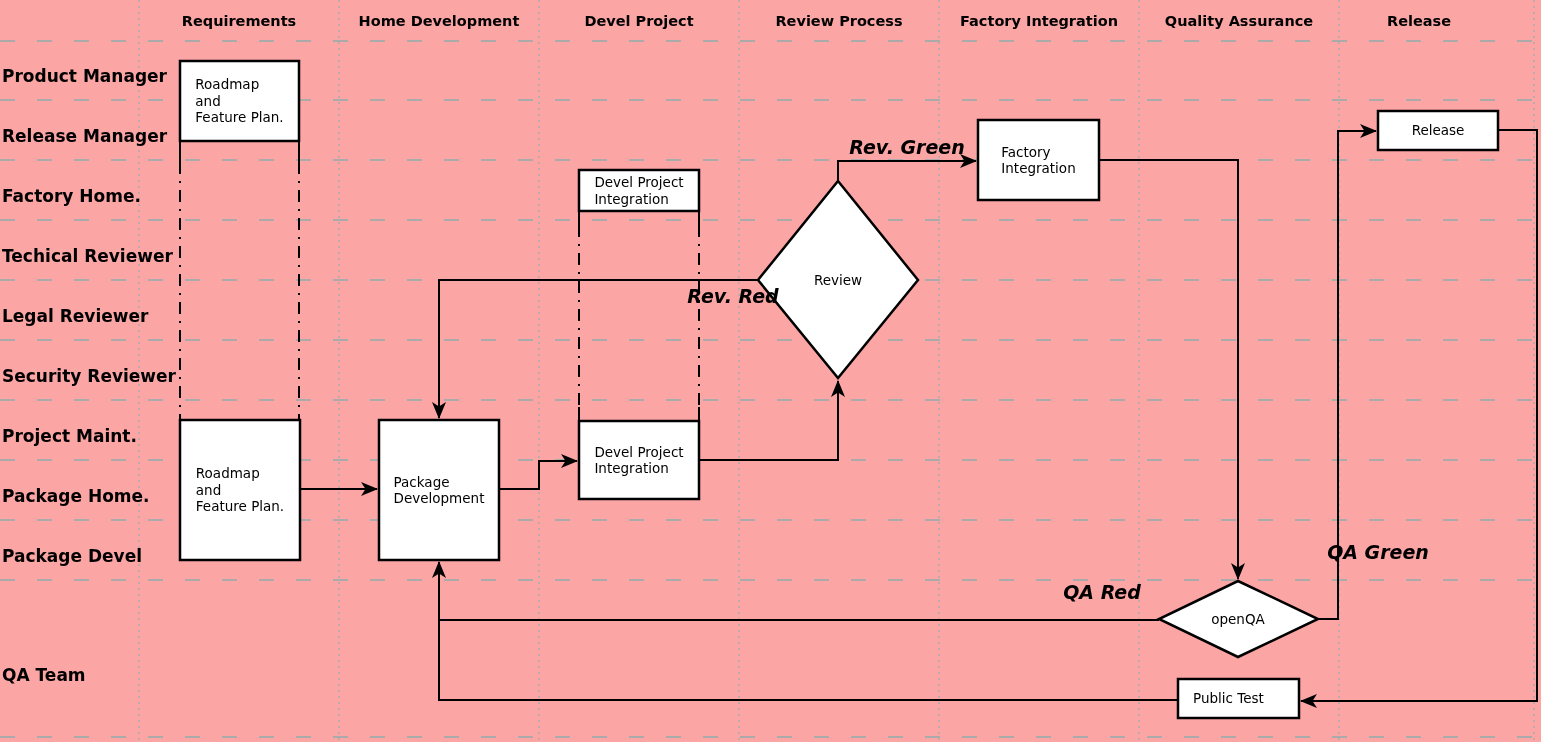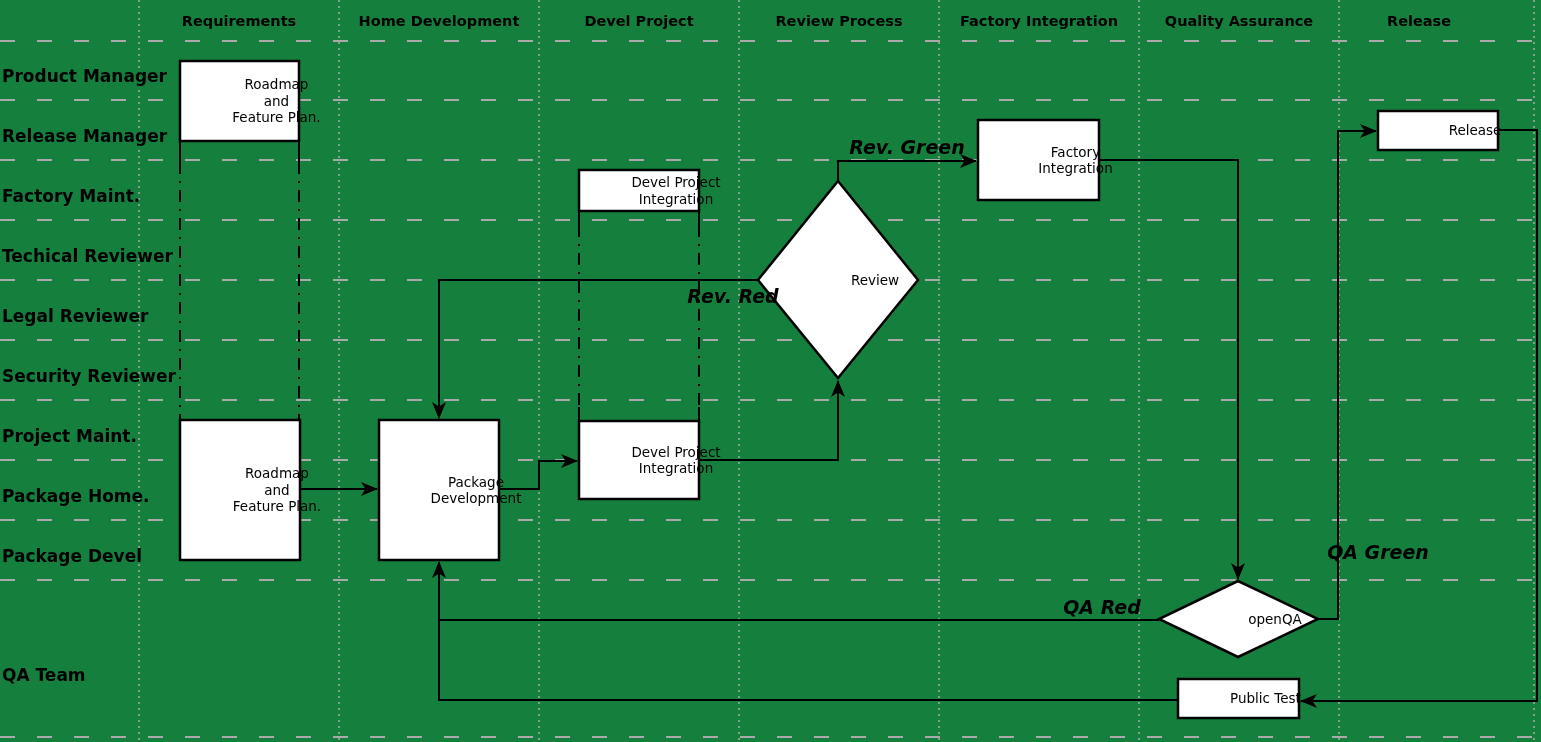--- a/index.html
+++ b/index.html
@@ -1,31 +1,31 @@
 <!DOCTYPE html>
 <html><head>
 <meta charset="utf-8">
 <style>
   html,body{margin:0;padding:0;background:#fff;}
   .stage{
-    position:relative;width:1541px;height:742px;background:#15803d;
+    position:relative;width:1541px;height:742px;background:#fca5a5;
     font-family:"DejaVu Sans",sans-serif;color:#000;overflow:hidden;
   }
   .stage svg{position:absolute;left:0;top:0;}
   .col-header{
     position:absolute;transform:translate(-50%,-50%);
     font-weight:bold;font-size:14.5px;white-space:nowrap;
   }
   .row-label{
     position:absolute;left:2px;font-weight:bold;font-size:17px;
     height:20px;line-height:20px;white-space:nowrap;
   }
   .node-label{
     position:absolute;display:flex;align-items:center;justify-content:center;
-    text-align:center;font-size:13.5px;line-height:16.5px;white-space:pre-line;padding-left:37px;
+    font-size:13.5px;line-height:16.5px;white-space:pre-line;
   }
   .edge-label{
     position:absolute;transform:translate(-50%,-50%);
     font-weight:bold;font-style:italic;font-size:19px;white-space:nowrap;
   }
   .grid-h{stroke:#aaaaaa;stroke-width:2;stroke-dasharray:15,22;fill:none;}
   .grid-v{stroke:#aaaaaa;stroke-width:1.5;stroke-dasharray:2,4;fill:none;}
   .shape{fill:#ffffff;stroke:#000000;stroke-width:2.5;}
   .edge{fill:none;stroke:#000000;stroke-width:2;}
   .stub{fill:none;stroke:#000000;stroke-width:2;}
@@ -77,21 +77,21 @@
   <div class="col-header" style="left:239px;top:21px">Requirements</div>
   <div class="col-header" style="left:439px;top:21px">Home Development</div>
   <div class="col-header" style="left:639px;top:21px">Devel Project</div>
   <div class="col-header" style="left:839px;top:21px">Review Process</div>
   <div class="col-header" style="left:1039px;top:21px">Factory Integration</div>
   <div class="col-header" style="left:1239px;top:21px">Quality Assurance</div>
   <div class="col-header" style="left:1419px;top:21px">Release</div>
 
   <div class="row-label" style="top:66px">Product Manager</div>
   <div class="row-label" style="top:126px">Release Manager</div>
-  <div class="row-label" style="top:186px">Factory Maint.</div>
+  <div class="row-label" style="top:186px">Factory Home.</div>
   <div class="row-label" style="top:246px">Techical Reviewer</div>
   <div class="row-label" style="top:306px">Legal Reviewer</div>
   <div class="row-label" style="top:366px">Security Reviewer</div>
   <div class="row-label" style="top:426px">Project Maint.</div>
   <div class="row-label" style="top:486px">Package Home.</div>
   <div class="row-label" style="top:546px">Package Devel</div>
   <div class="row-label" style="top:665px">QA Team</div>
 
   <div class="node-label" style="left:180px;top:61px;width:119px;height:80px">Roadmap
 and
@@ -108,15 +108,15 @@
   <div class="node-label" style="left:763px;top:260px;width:150px;height:40px">Review</div>
   <div class="node-label" style="left:978px;top:120px;width:121px;height:80px">Factory
 Integration</div>
   <div class="node-label" style="left:1163px;top:599px;width:150px;height:40px">openQA</div>
   <div class="node-label" style="left:1378px;top:111px;width:120px;height:39px">Release</div>
   <div class="node-label" style="left:1178px;top:679px;width:101px;height:39px">Public Test</div>
 
   <div class="edge-label" style="left:907px;top:147px">Rev. Green</div>
   <div class="edge-label" style="left:733px;top:296px">Rev. Red</div>
   <div class="edge-label" style="left:1378px;top:552px">QA Green</div>
-  <div class="edge-label" style="left:1102px;top:607px">QA Red</div>
+  <div class="edge-label" style="left:1102px;top:592px">QA Red</div>
 
 </div>
 
 </body></html>

